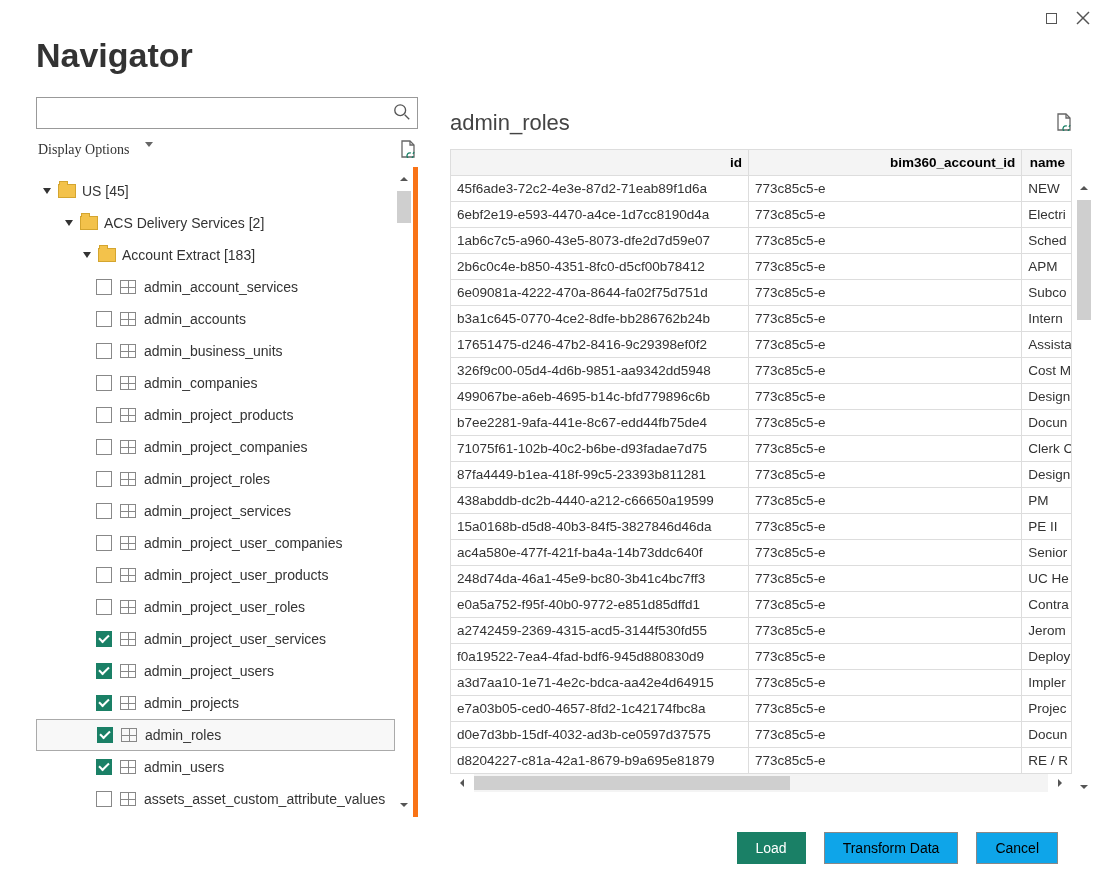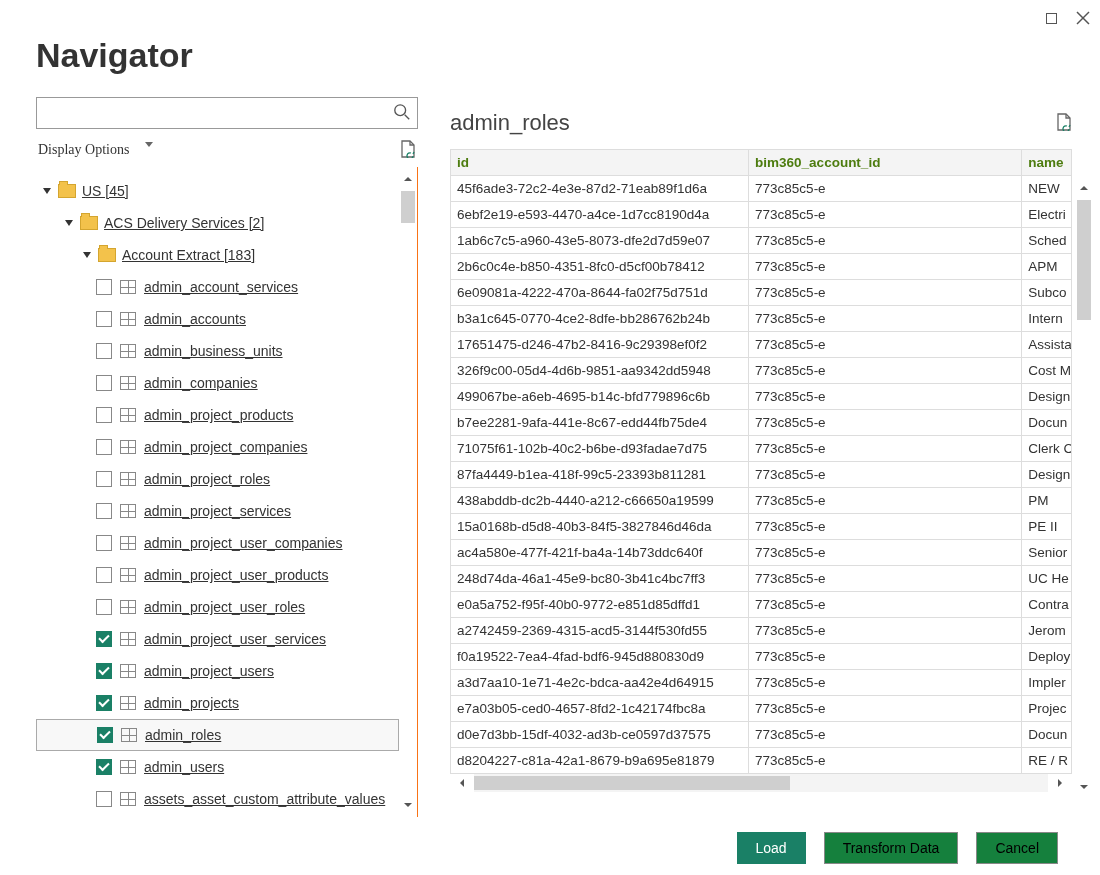--- a/index.html
+++ b/index.html
@@ -70,24 +70,23 @@
     margin-top: 4px;
     padding: 0 2px 0 2px;
     font-size: 14px;
   }
   .opts .lbl { display: flex; gap: 16px; cursor: pointer; font-family: Liberation Serif, serif; }
   .caret-down { width: 0; height: 0; border-left: 4px solid transparent; border-right: 4px solid transparent; border-top: 5px solid #666; }
   .newdoc-icon svg { width: 16px; height: 18px; }
 
   .tree-wrapper {
     flex: 1;
-    border-right: 1px solid #f97316;
+    border-right: 5px solid #f97316;
     padding-top: 8px;
     position: relative;
-    text-decoration: underline;
   }
   .tree-scroll {
     position: absolute;
     right: 0; top: 0; bottom: 0;
     width: 18px;
     display: flex;
     flex-direction: column;
     align-items: center;
   }
   .tree-scroll .arrow {
@@ -199,21 +198,22 @@
     background: #fff;
     font-size: 13.5px;
     text-align: left;
     overflow: hidden;
     white-space: nowrap;
     height: 26px;
   }
   table.grid th {
     background: #f4f4f4;
     font-weight: 600;
-    color: #4d7c0f;
+    color: #000000;
+    text-align: right;
   }
   .grid-hscroll {
     height: 18px;
     display: flex;
     align-items: center;
   }
   .grid-hscroll .arrow {
     width: 24px; height: 100%;
     display: flex; align-items: center; justify-content: center;
     cursor: pointer;
@@ -249,21 +249,21 @@
     height: 62px;
     display: flex;
     justify-content: flex-end;
     align-items: center;
     gap: 18px;
     padding-right: 42px;
   }
   .btn {
     padding: 7px 18px;
     border: 1px solid #888;
-    background: #15803d;
+    background: #0ea5e9;
     font-size: 14px;
     cursor: pointer;
   }
   .btn.primary {
     background: #1a8066;
     border-color: #1a8066;
     color: #fff;
   }
 </style>
 </head>

